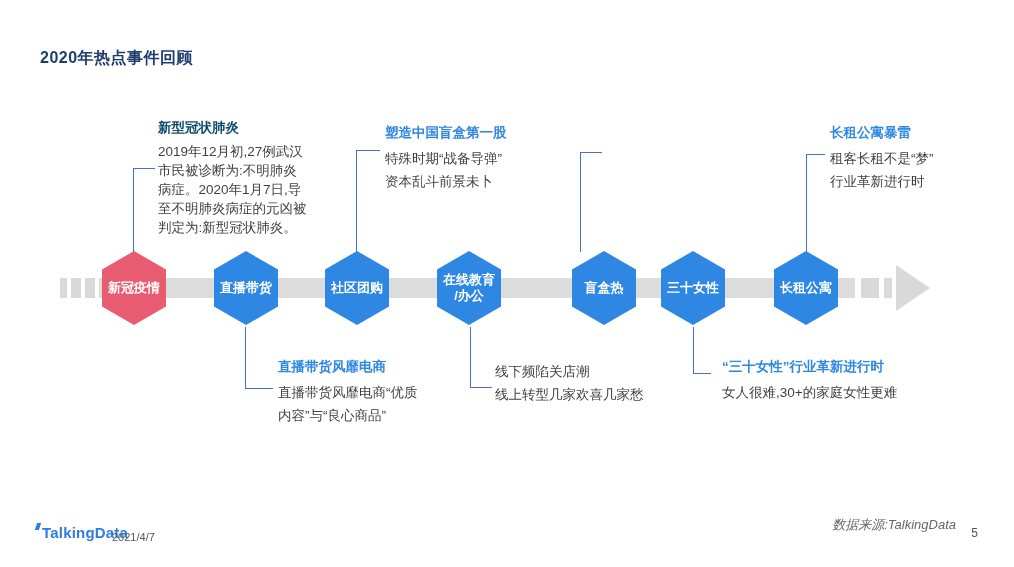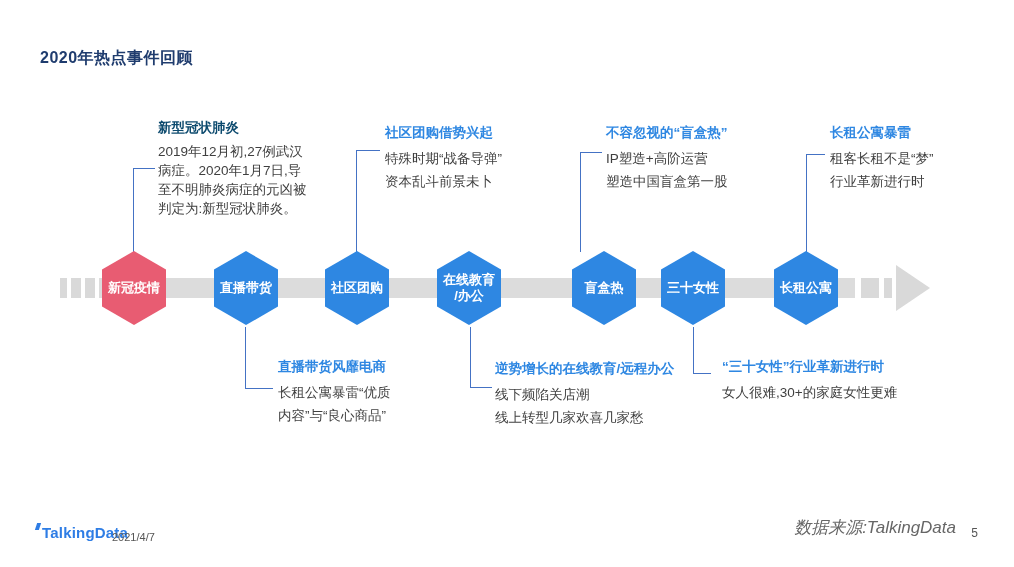--- a/index.html
+++ b/index.html
@@ -41,21 +41,21 @@
   .ann-title.blue{color:#2E87E2;}
   .ann-line{font-size:13.5px;color:#3f3f3f;line-height:19px;}
   .ann.loose .ann-line{line-height:23px;}
   
   .logo{position:absolute;left:36px;top:523px;font-size:15px;font-weight:bold;color:#2E7DE5;letter-spacing:0.2px;}
   .logo-tick{
     display:inline-block;width:4px;height:7px;background:#2E7DE5;
     transform:skewX(-18deg);margin-right:2px;vertical-align:8px;
   }
   .footer-date{position:absolute;left:112px;top:531px;font-size:11px;color:#555555;}
-  .footer-source{position:absolute;right:58px;top:516px;font-size:17px;font-style:italic;color:#666666;}
+  .footer-source{position:absolute;right:58px;top:516px;font-size:13px;font-style:italic;color:#666666;}
   .page-number{position:absolute;right:36px;top:526px;font-size:12px;color:#555555;}
 </style>
 </head>
 <body>
 
 <div class="slide">
 
   <div class="page-title">2020年热点事件回顾</div>
 
   <div class="dash" style="left:60px;width:7px;"></div>
@@ -80,51 +80,46 @@
   <div class="hex blue" style="left:325px;">社区团购</div>
   <div class="hex blue" style="left:437px;">在线教育
 /办公</div>
   <div class="hex blue" style="left:572px;">盲盒热</div>
   <div class="hex blue" style="left:661px;">三十女性</div>
   <div class="hex blue" style="left:774px;">长租公寓</div>
 
   <div class="ann" style="left:158px;top:119px;">
     <div class="ann-title red">新型冠状肺炎</div>
     <div class="ann-line">2019年12月初,27例武汉</div>
+    <div class="ann-line">市民被诊断为:不明肺炎</div>
     <div class="ann-line">病症。2020年1月7日,导</div>
     <div class="ann-line">至不明肺炎病症的元凶被</div>
     <div class="ann-line">判定为:新型冠状肺炎。</div>
   </div>
 
   <div class="ann loose" style="left:385px;top:124px;">
-    <div class="ann-title blue">社区团购借势兴起</div>
+    <div class="ann-title blue">塑造中国盲盒第一股</div>
     <div class="ann-line">特殊时期“战备导弹”</div>
     <div class="ann-line">资本乱斗前景未卜</div>
   </div>
 
-  <div class="ann loose" style="left:606px;top:124px;">
-    <div class="ann-title blue">不容忽视的“盲盒热”</div>
-    <div class="ann-line">IP塑造+高阶运营</div>
-    <div class="ann-line">塑造中国盲盒第一股</div>
-  </div>
 
   <div class="ann loose" style="left:830px;top:124px;">
     <div class="ann-title blue">长租公寓暴雷</div>
     <div class="ann-line">租客长租不是“梦”</div>
     <div class="ann-line">行业革新进行时</div>
   </div>
 
   <div class="ann loose" style="left:278px;top:358px;">
     <div class="ann-title blue">直播带货风靡电商</div>
-    <div class="ann-line">长租公寓暴雷“优质</div>
+    <div class="ann-line">直播带货风靡电商“优质</div>
     <div class="ann-line">内容”与“良心商品”</div>
   </div>
 
   <div class="ann loose" style="left:495px;top:360px;">
-    <div class="ann-title blue">逆势增长的在线教育/远程办公</div>
     <div class="ann-line">线下频陷关店潮</div>
     <div class="ann-line">线上转型几家欢喜几家愁</div>
   </div>
 
   <div class="ann loose" style="left:722px;top:358px;">
     <div class="ann-title blue">“三十女性”行业革新进行时</div>
     <div class="ann-line">女人很难,30+的家庭女性更难</div>
   </div>
 
   <div class="logo"><span class="logo-tick"></span><span>TalkingData</span></div>

